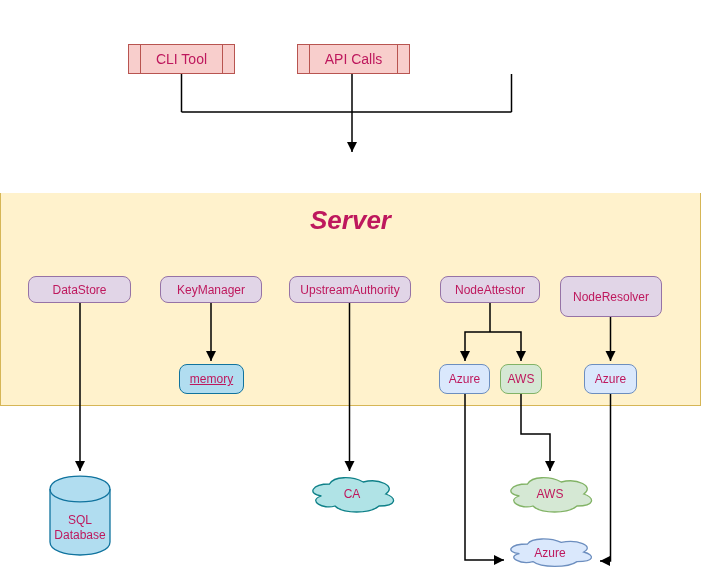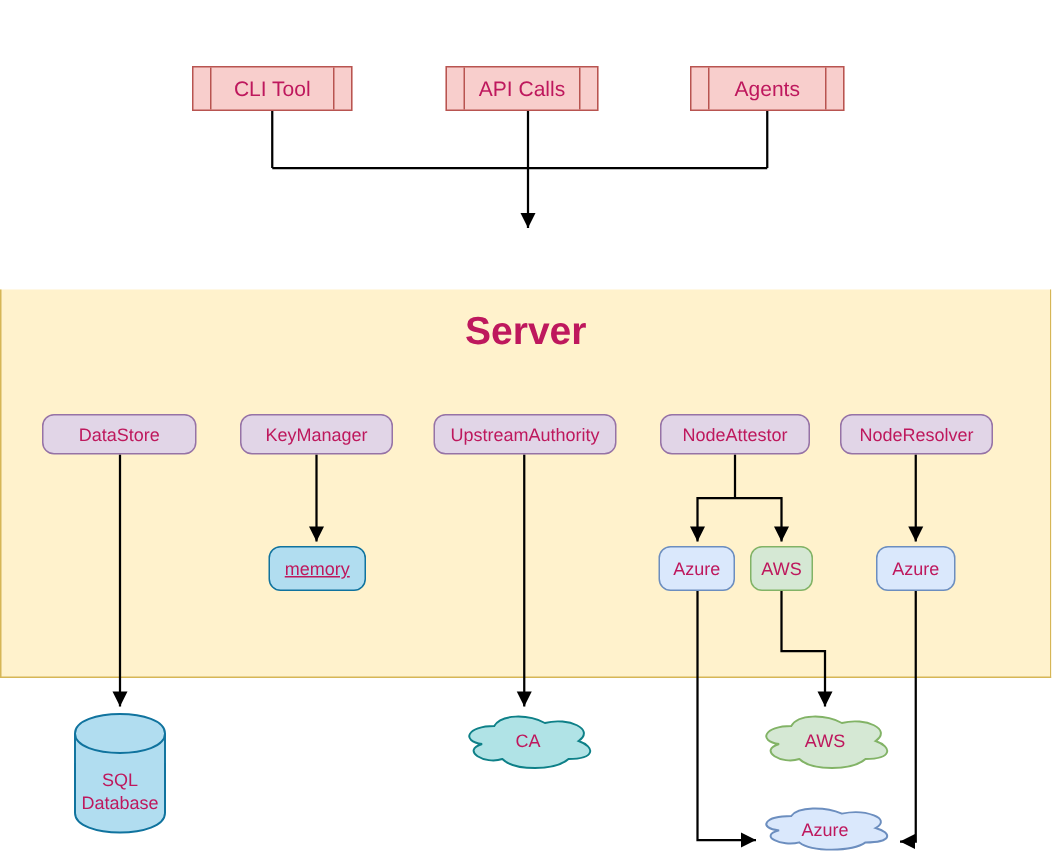--- a/index.html
+++ b/index.html
@@ -16,22 +16,22 @@
   }
   .pbar{position:absolute;top:0;bottom:0;width:1px;background:#b85450;}
   .pbar.l{left:11px;} .pbar.r{right:11px;}
   
   .apibar{
     left:0;right:0;top:155px;height:38px;background:#f8cf9e;border:1px solid #b0622d;
     display:flex;align-items:center;justify-content:center;font-size:13px;font-weight:bold;z-index:1;
   }
   
   .server{
-    left:0;right:0;top:193px;height:259px;background:#fff2cc;border:1px solid #d6b656;
-    border-top:none;z-index:1;
+    left:0;right:0;top:193px;height:213px;background:#fff2cc;border:1px solid #d6b656;
+    border-top:none;z-index:1;font-style:italic;
   }
   .server-title{
     position:absolute;left:0;right:0;top:12px;text-align:center;
     font-size:26px;font-weight:bold;
   }
   
   .plugin{
     background:#e1d5e7;border:1px solid #9673a6;border-radius:8px;z-index:3;
     display:flex;align-items:center;justify-content:center;font-size:12px;
   }
@@ -93,49 +93,44 @@
     <path d="M527.5,544 C509.5,544 505,552 519.4,553.6 C505,557.1 521.2,564.8 532.9,561.6
              C541,568 568,568 577,561.6 C595,561.6 595,555.2 583.75,552
              C595,545.6 577,539.2 561.25,542.4 C550,537.6 532,537.6 527.5,544 Z" fill="#dae8fc" stroke="#6c8ebf" stroke-width="1.3"></path>
   </svg>
 
   <div class="abs proc" style="left:128px;top:44px;width:107px;height:30px;">
     <span class="pbar l"></span>
     <span class="pbar r"></span>
     <span>CLI Tool</span>
   </div>
-  <div class="abs proc" style="left:297px;top:44px;width:102px;height:30px;">
+  <div class="abs proc" style="left:297px;top:44px;width:113px;height:30px;">
     <span class="pbar l"></span>
     <span class="pbar r"></span>
     <span>API Calls</span>
-  </div>
-  <div class="abs proc" style="left:460px;top:44px;width:103px;height:30px;">
-    <span class="pbar l"></span>
-    <span class="pbar r"></span>
-    <span>Agents</span>
   </div>
 
 
   <div class="abs server">
     <div class="server-title">Server</div>
   </div>
 
   <div class="abs plugin" style="left:28px;top:276px;width:103px;height:27px;text-align:right;">
     <span>DataStore</span>
   </div>
   <div class="abs plugin" style="left:160px;top:276px;width:102px;height:27px;">
     <span>KeyManager</span>
   </div>
   <div class="abs plugin" style="left:289px;top:276px;width:122px;height:27px;text-align:center;">
     <span>UpstreamAuthority</span>
   </div>
   <div class="abs plugin" style="left:440px;top:276px;width:100px;height:27px;">
     <span>NodeAttestor</span>
   </div>
-  <div class="abs plugin" style="left:560px;top:276px;width:102px;height:27px;">
+  <div class="abs plugin" style="left:560px;top:276px;width:102px;height:41px;">
     <span>NodeResolver</span>
   </div>
 
   <div class="abs impl cyan" style="left:179px;top:364px;width:65px;height:30px;">
     <span>memory</span>
   </div>
   <div class="abs impl blue" style="left:439px;top:364px;width:51px;height:30px;">
     <span>Azure</span>
   </div>
   <div class="abs impl green" style="left:500px;top:364px;width:42px;height:30px;">

